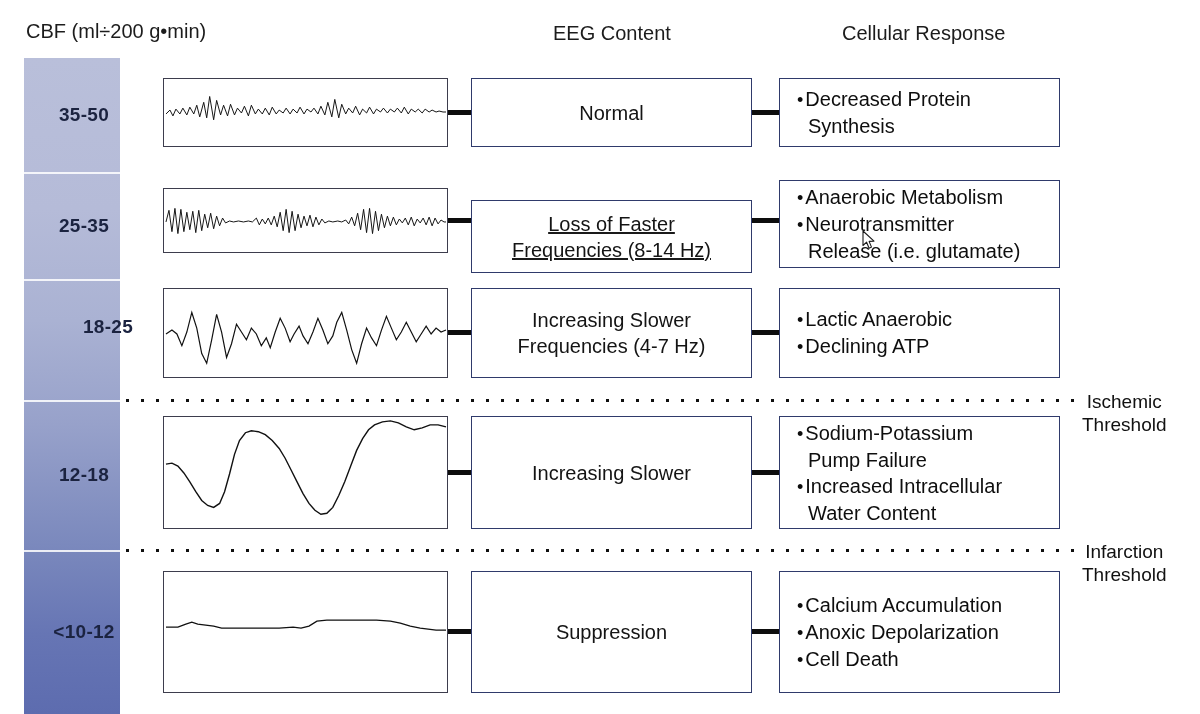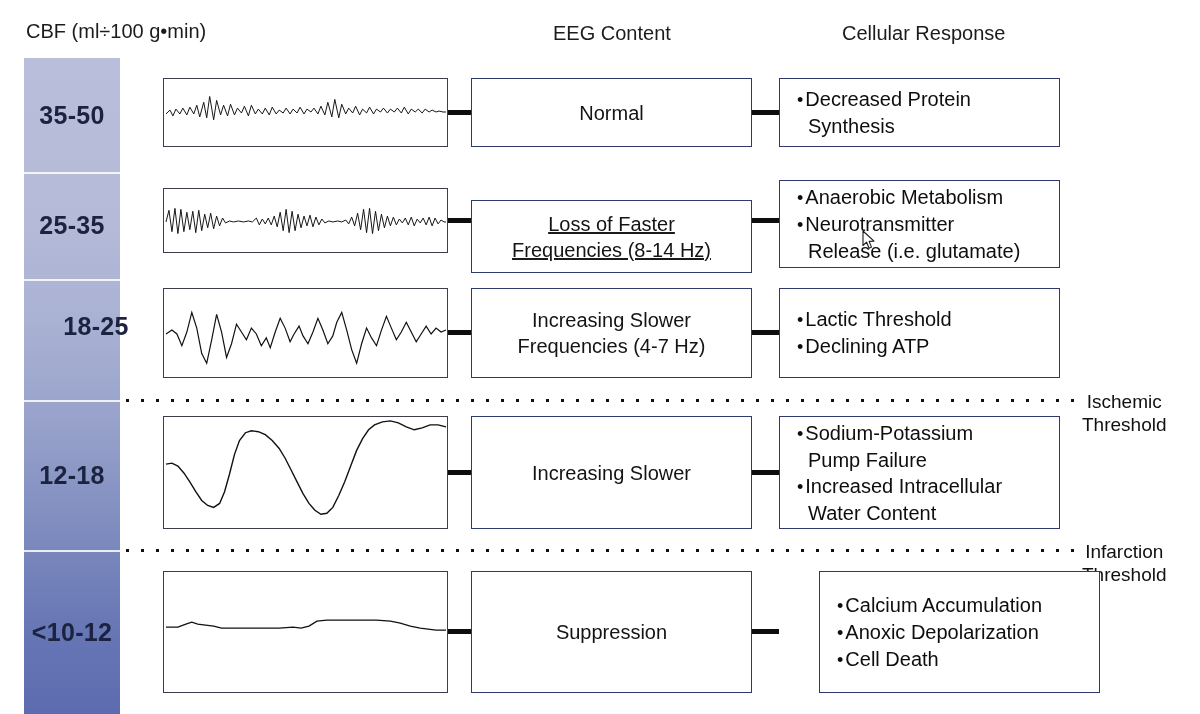--- a/index.html
+++ b/index.html
@@ -19,23 +19,23 @@
   #hdr-eeg{left:553px;top:22px;}
   #hdr-cell{left:842px;top:22px;}
 
   
   .cbf-col{
     position:absolute;left:24px;top:58px;width:96px;height:656px;
     background:linear-gradient(to bottom,#b9bfda 0%, #b5bbd8 23%, #aab2d3 40%,
                #97a1ca 56%, #7b89bd 74%, #6675b4 88%, #5d6caf 100%);
   }
   .cbf-cell{
-    position:absolute;left:0;width:96px;
+    position:absolute;left:12px;width:96px;
     display:flex;align-items:center;justify-content:center;
-    font-size:25px;font-weight:700;color:#1b2340;
+    font-size:19px;font-weight:700;color:#1b2340;
     letter-spacing:.3px;
   }
   .cbf-sep{position:absolute;left:0;width:96px;height:2px;background:rgba(255,255,255,.85);}
 
   
   .eeg-box{
     position:absolute;left:163px;width:285px;
     border:1.4px solid #3d3d4d;background:#ffffff;box-sizing:border-box;
   }
   .eeg-box svg{display:block;width:100%;height:100%;}
@@ -72,21 +72,21 @@
   }
 
   
   .cursor{position:absolute;width:14px;height:20px;pointer-events:none;}
 </style>
 </head>
 <body>
 
 <div class="stage">
 
-  <div class="hdr" id="hdr-cbf">CBF (ml÷100 g•min)</div>
+  <div class="hdr" id="hdr-cbf">CBF (ml÷200 g•min)</div>
   <div class="hdr" id="hdr-eeg">EEG Content</div>
   <div class="hdr" id="hdr-cell">Cellular Response</div>
 
   <div class="cbf-col">
     <div class="cbf-cell" style="top:0px;height:114px;">35-50</div>
     <div class="cbf-sep" style="top:114px;"></div>
     <div class="cbf-cell" style="top:114px;height:107px;">25-35</div>
     <div class="cbf-sep" style="top:221px;"></div>
     <div class="cbf-cell" style="top:221px;height:95px;margin-left:24px;">18-25</div>
     <div class="cbf-sep" style="top:342px;"></div>
@@ -132,21 +132,21 @@
       <polyline fill="none" stroke="#111" stroke-width="1.2" points="2,46 8,42 13,46 18,58 23,44 28,24 33,40 38,66 43,76 48,52 53,26 58,44 63,70 68,56 73,36 78,44 83,52 88,40 93,46 98,58 103,50 107,60 112,44 117,30 122,40 127,54 131,46 136,38 140,48 145,56 150,44 155,30 160,42 165,56 170,48 174,34 179,24 184,42 189,62 194,76 199,56 204,40 209,50 214,58 219,42 224,28 229,40 234,52 239,44 244,34 249,44 254,54 259,46 264,38 269,46 274,40 279,44 284,42"></polyline>
     </svg>
   </div>
   <div class="conn" style="left:448px;top:330px;width:23px;"></div>
   <div class="mid-box" style="top:288px;height:90px;">
     <span class="mid-line">Increasing Slower</span>
     <span class="mid-line">Frequencies (4-7 Hz)</span>
   </div>
   <div class="conn" style="left:752px;top:330px;width:27px;"></div>
   <div class="cell-box" style="top:288px;height:90px;">
-    <span class="bullet-line b">Lactic Threshold</span>
+    <span class="bullet-line b">Lactic Anaerobic</span>
     <span class="bullet-line b">Declining ATP</span>
   </div>
 
   <div class="dotline" style="top:398px;"></div>
   <div class="thr-label" style="top:390px;">
     <div>Ischemic</div>
     <div>Threshold</div>
   </div>
 
   <div class="eeg-box" style="top:416px;height:113px;">
@@ -175,21 +175,21 @@
   <div class="eeg-box" style="top:571px;height:122px;">
     <svg viewBox="0 0 285 122" preserveAspectRatio="none">
       <polyline fill="none" stroke="#111" stroke-width="1.3" points="2,56 14,56 22,53 28,51 34,53 42,54 50,55 58,57 76,57 96,57 116,57 130,56 138,57 146,55 154,50 164,49 178,49 196,49 214,49 228,50 238,52 248,55 258,57 266,58 274,59 284,59"></polyline>
     </svg>
   </div>
   <div class="conn" style="left:448px;top:629px;width:23px;"></div>
   <div class="mid-box" style="top:571px;height:122px;">
     <span class="mid-line">Suppression</span>
   </div>
   <div class="conn" style="left:752px;top:629px;width:27px;"></div>
-  <div class="cell-box" style="top:571px;height:122px;margin-left:40px;">
+  <div class="cell-box" style="top:571px;height:122px;">
     <span class="bullet-line b">Calcium Accumulation</span>
     <span class="bullet-line b">Anoxic Depolarization</span>
     <span class="bullet-line b">Cell Death</span>
   </div>
 
   <svg class="cursor" id="mouse-cursor" viewBox="0 0 14 20" style="left: 862px; top: 230px;">
     <path d="M1,1 L1,15.5 L4.6,12.2 L7.1,18.2 L9.5,17.1 L7.1,11.4 L12,11.1 Z" fill="#ffffff" stroke="#1a1a1a" stroke-width="1.1" stroke-linejoin="round"></path>
   </svg>
 
 </div>

